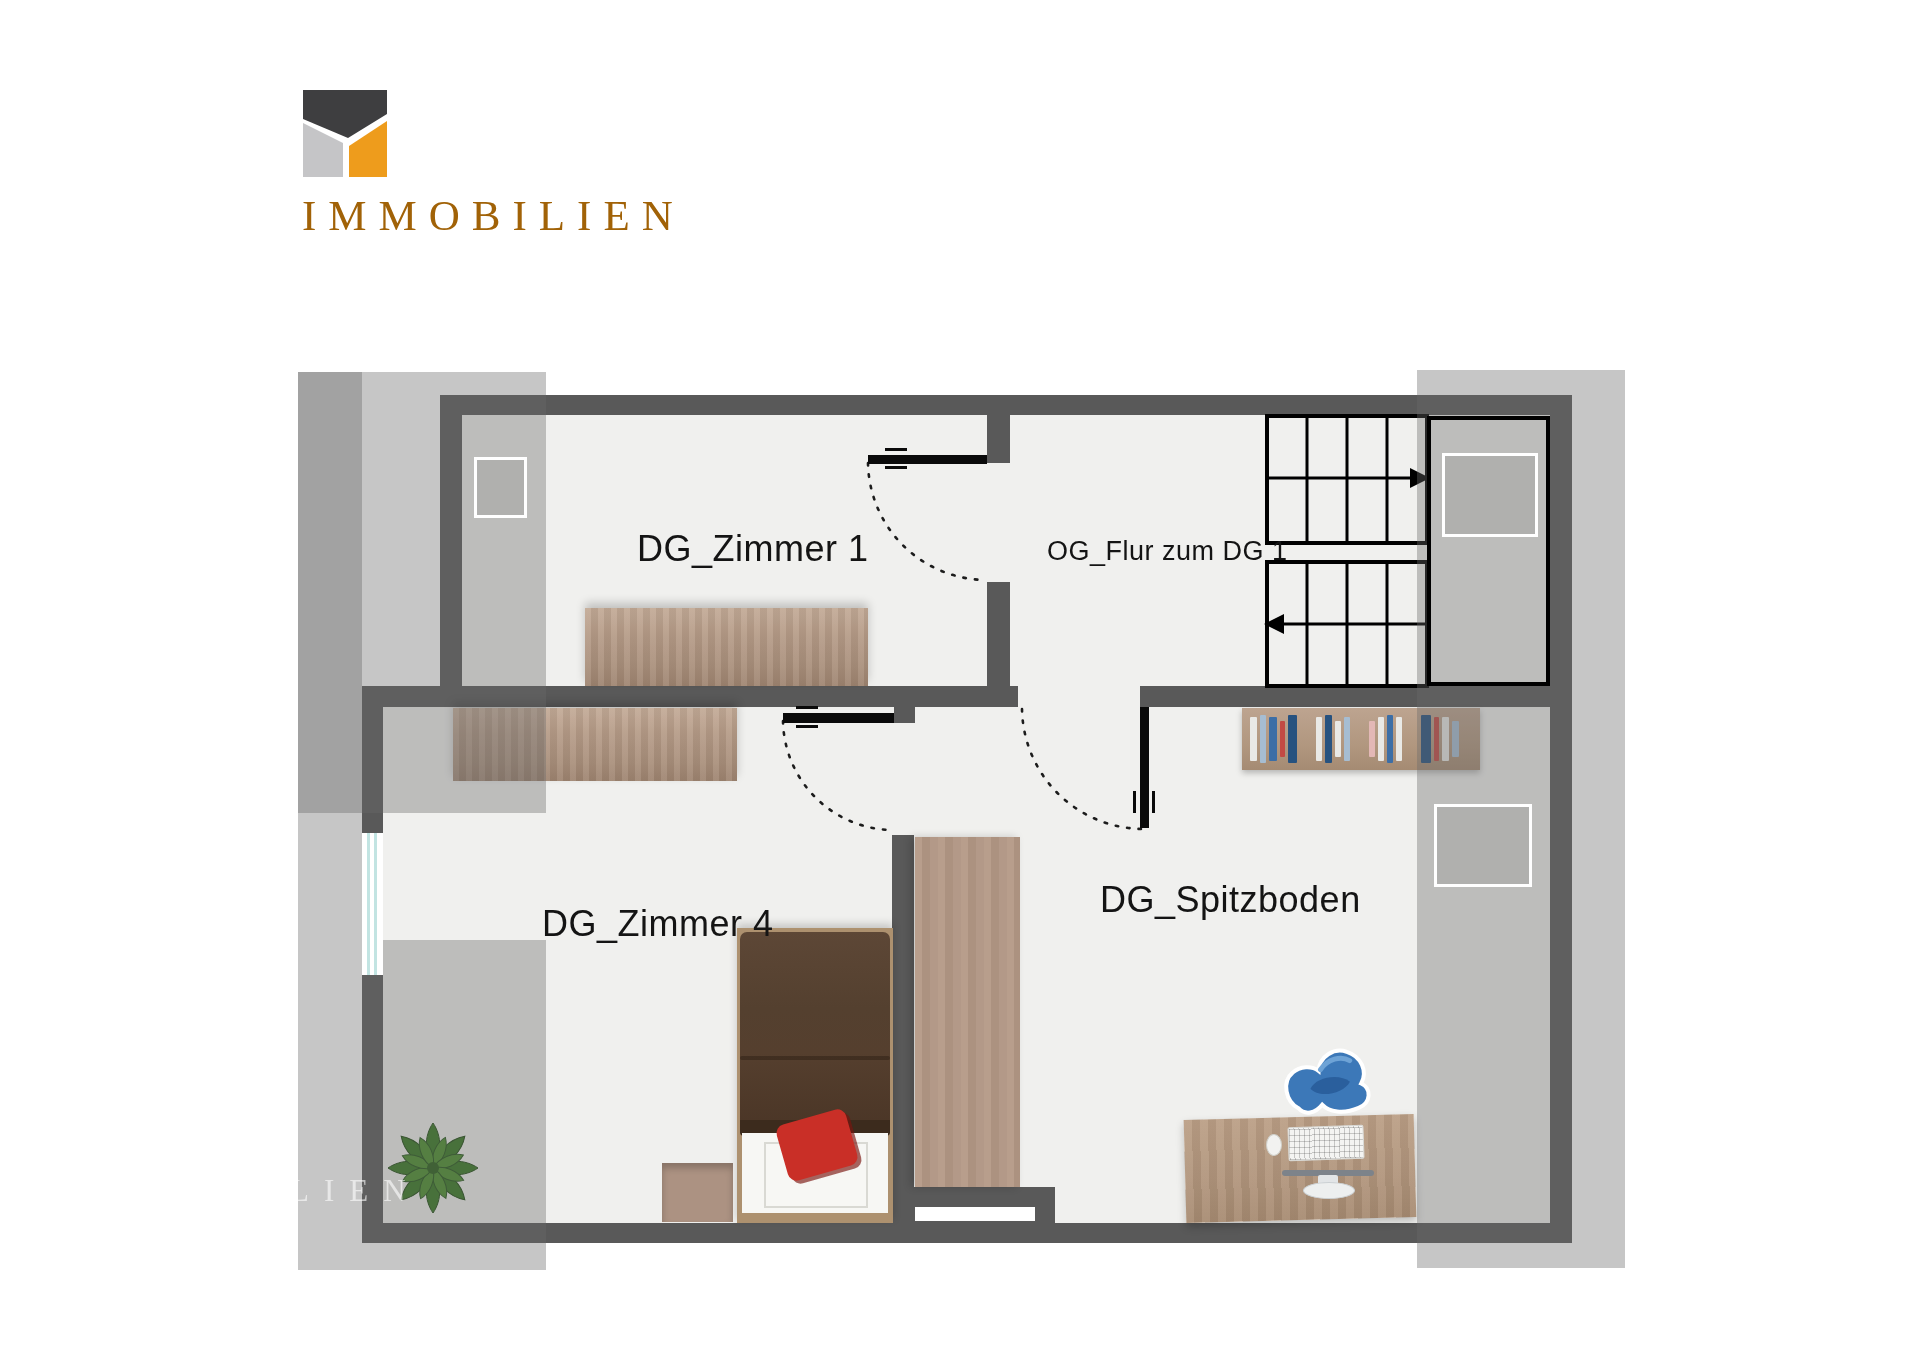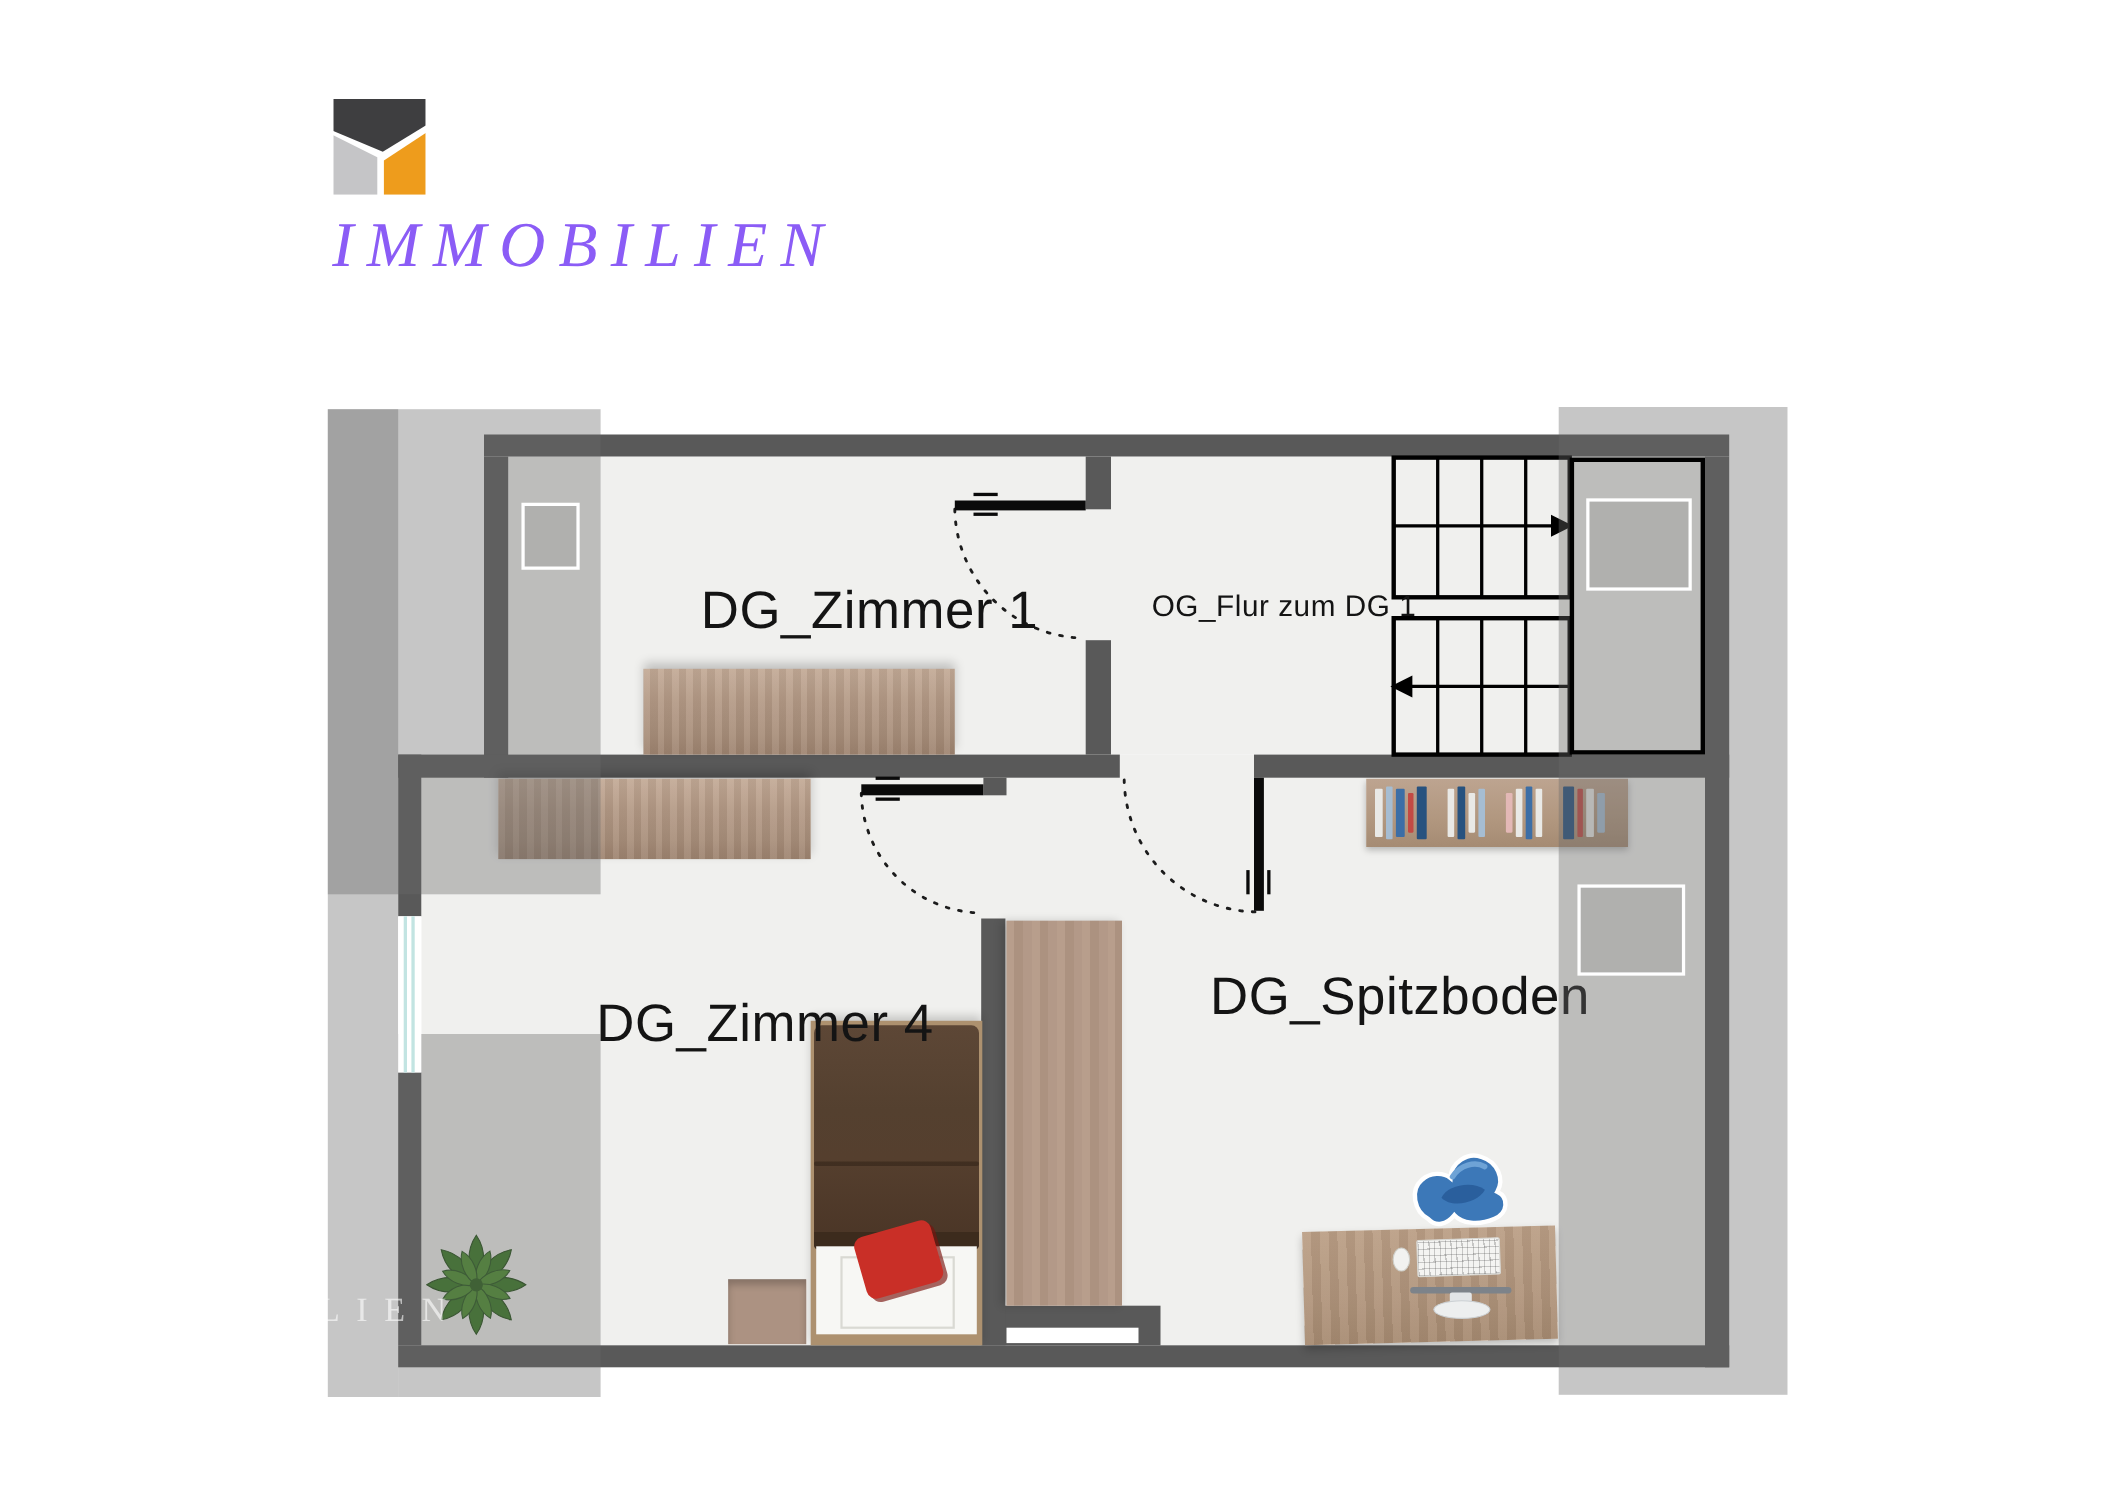--- a/index.html
+++ b/index.html
@@ -3,21 +3,21 @@
 <meta charset="utf-8">
 <style>
   html,body{margin:0;padding:0;background:#ffffff;}
   .screen{position:relative;width:1920px;height:1357px;background:#fff;overflow:hidden;
           font-family:"Liberation Sans",sans-serif;}
   .abs{position:absolute;}
   .floor{position:absolute;background:#f0f0ee;}
   .wall{position:absolute;background:#595959;}
   .overlay{position:absolute;background:rgba(105,105,105,0.38);}
   .skylight{position:absolute;background:#b0b0ae;border:3px solid #ffffff;box-sizing:border-box;}
-  .room-label{position:absolute;font-size:48px;color:#141414;white-space:nowrap;letter-spacing:0.5px;}
+  .room-label{position:absolute;font-size:36px;color:#141414;white-space:nowrap;letter-spacing:0.5px;}
   .room-label.small{font-size:27px;}
   .door-leaf{position:absolute;background:#0a0a0a;}
   .door-tick{position:absolute;background:#0a0a0a;}
   .wood{background:
       repeating-linear-gradient(90deg, rgba(255,255,255,0.07) 0 6px, rgba(0,0,0,0.05) 6px 13px),
       linear-gradient(180deg,#c3aa96 0%,#b59b87 35%,#a98f7b 75%,#9e8470 100%);
       box-shadow:0 -5px 9px rgba(0,0,0,0.20);}
   .wood-v{background:
       repeating-linear-gradient(90deg,#b89e8c 0 7px,#ac9280 7px 15px,#b39988 15px 23px),
       linear-gradient(90deg, rgba(0,0,0,0.10), rgba(255,255,255,0.10) 40%, rgba(0,0,0,0.12));
@@ -30,22 +30,22 @@
   .bookshelf{position:absolute;background:linear-gradient(180deg,#bda490 0%,#b1977f 60%,#a58b73 100%);
              box-shadow:0 3px 6px rgba(0,0,0,0.25);}
   .bookrow{position:absolute;top:7px;left:8px;right:8px;bottom:7px;display:flex;align-items:center;}
   .bk{height:44px;border-radius:1px;margin-right:3px;}
   .bk.s{height:36px;} .bk.t{height:48px;}
   .gap{width:16px;height:1px;}
   .c-white{background:#e9e9e6;} .c-blue{background:#3c6ea6;} .c-dblue{background:#27527f;}
   .c-red{background:#c24a44;} .c-pink{background:#e3b8b6;} .c-lblue{background:#a6bdd2;}
   .logo-brand{position:absolute;font-family:"Liberation Serif",serif;font-weight:bold;
               color:#ee9c1c;font-size:122px;line-height:1;letter-spacing:2px;}
-  .logo-sub{position:absolute;font-family:"Liberation Serif",serif;color:#8b5cf6;
-            font-size:58px;letter-spacing:12px;line-height:1;font-style:italic;}
+  .logo-sub{position:absolute;font-family:"Liberation Serif",serif;color:#a16207;
+            font-size:43px;letter-spacing:12px;line-height:1;}
   .watermark1{position:absolute;font-family:"Liberation Serif",serif;font-size:94px;
               color:rgba(255,255,255,0.55);line-height:1;}
   .watermark2{position:absolute;font-family:"Liberation Serif",serif;font-size:31px;
               color:rgba(255,255,255,0.60);letter-spacing:15px;line-height:1;}
   .kbd{position:absolute;background:
        repeating-linear-gradient(90deg, rgba(60,60,60,0.25) 0 1px, transparent 1px 5px),
        repeating-linear-gradient(0deg, rgba(60,60,60,0.25) 0 1px, transparent 1px 6px),
        #f4f4f2;border:1px solid #d8d8d4;border-radius:2px;}
 </style>
 </head>

